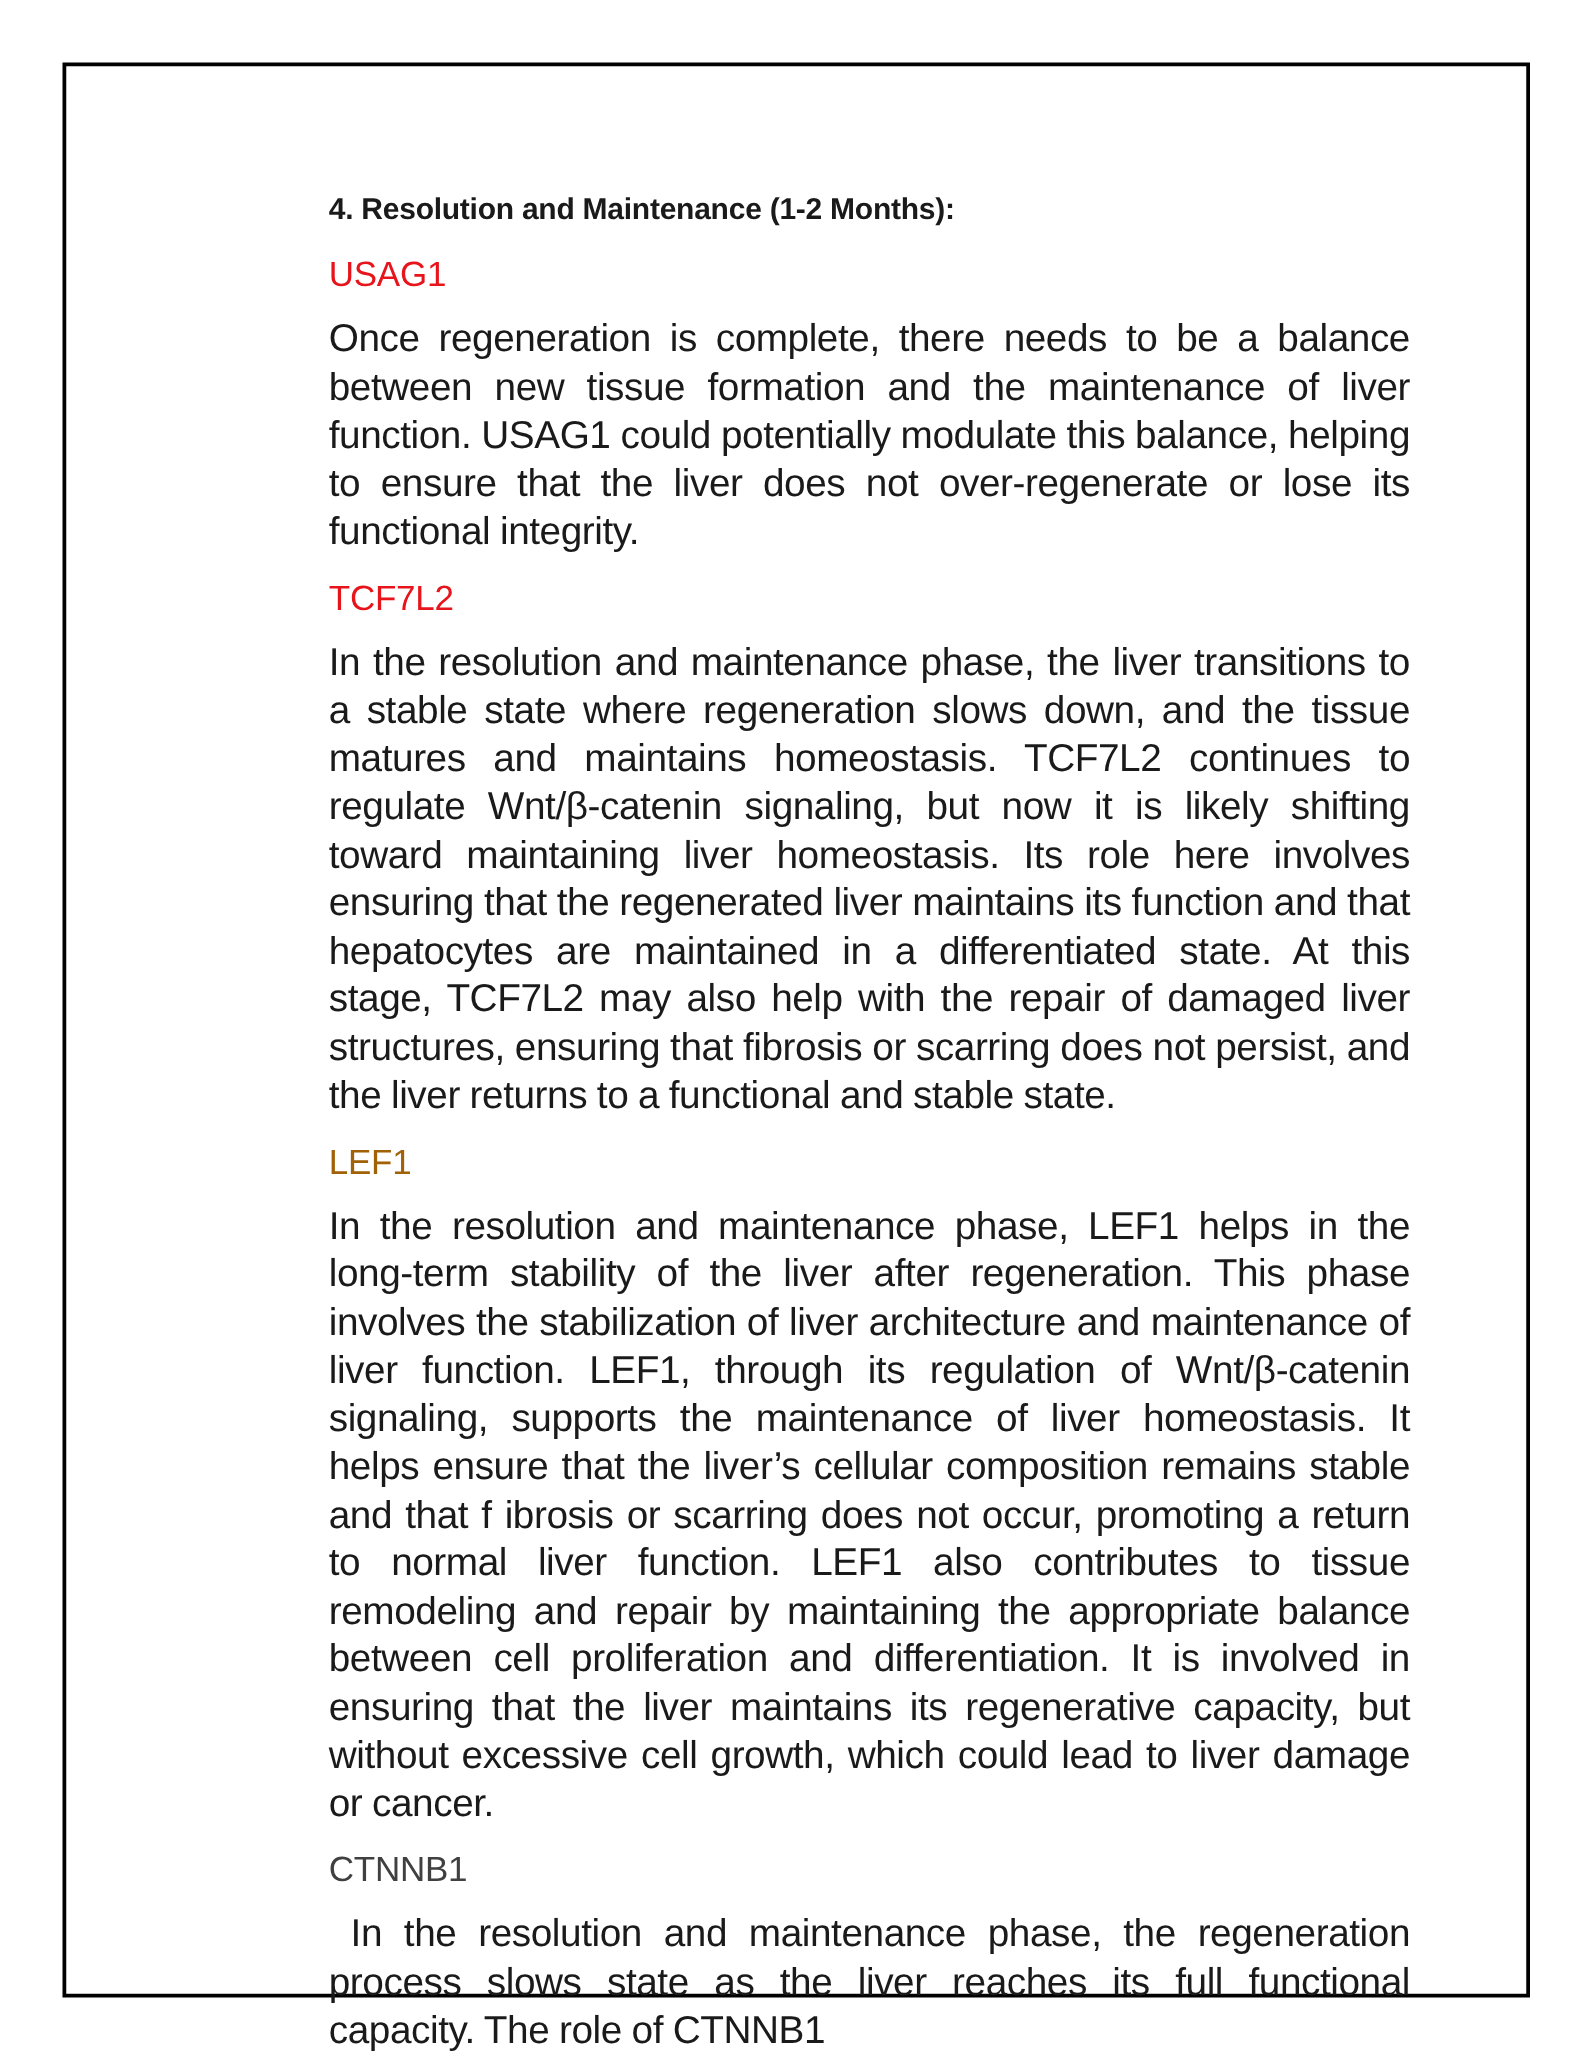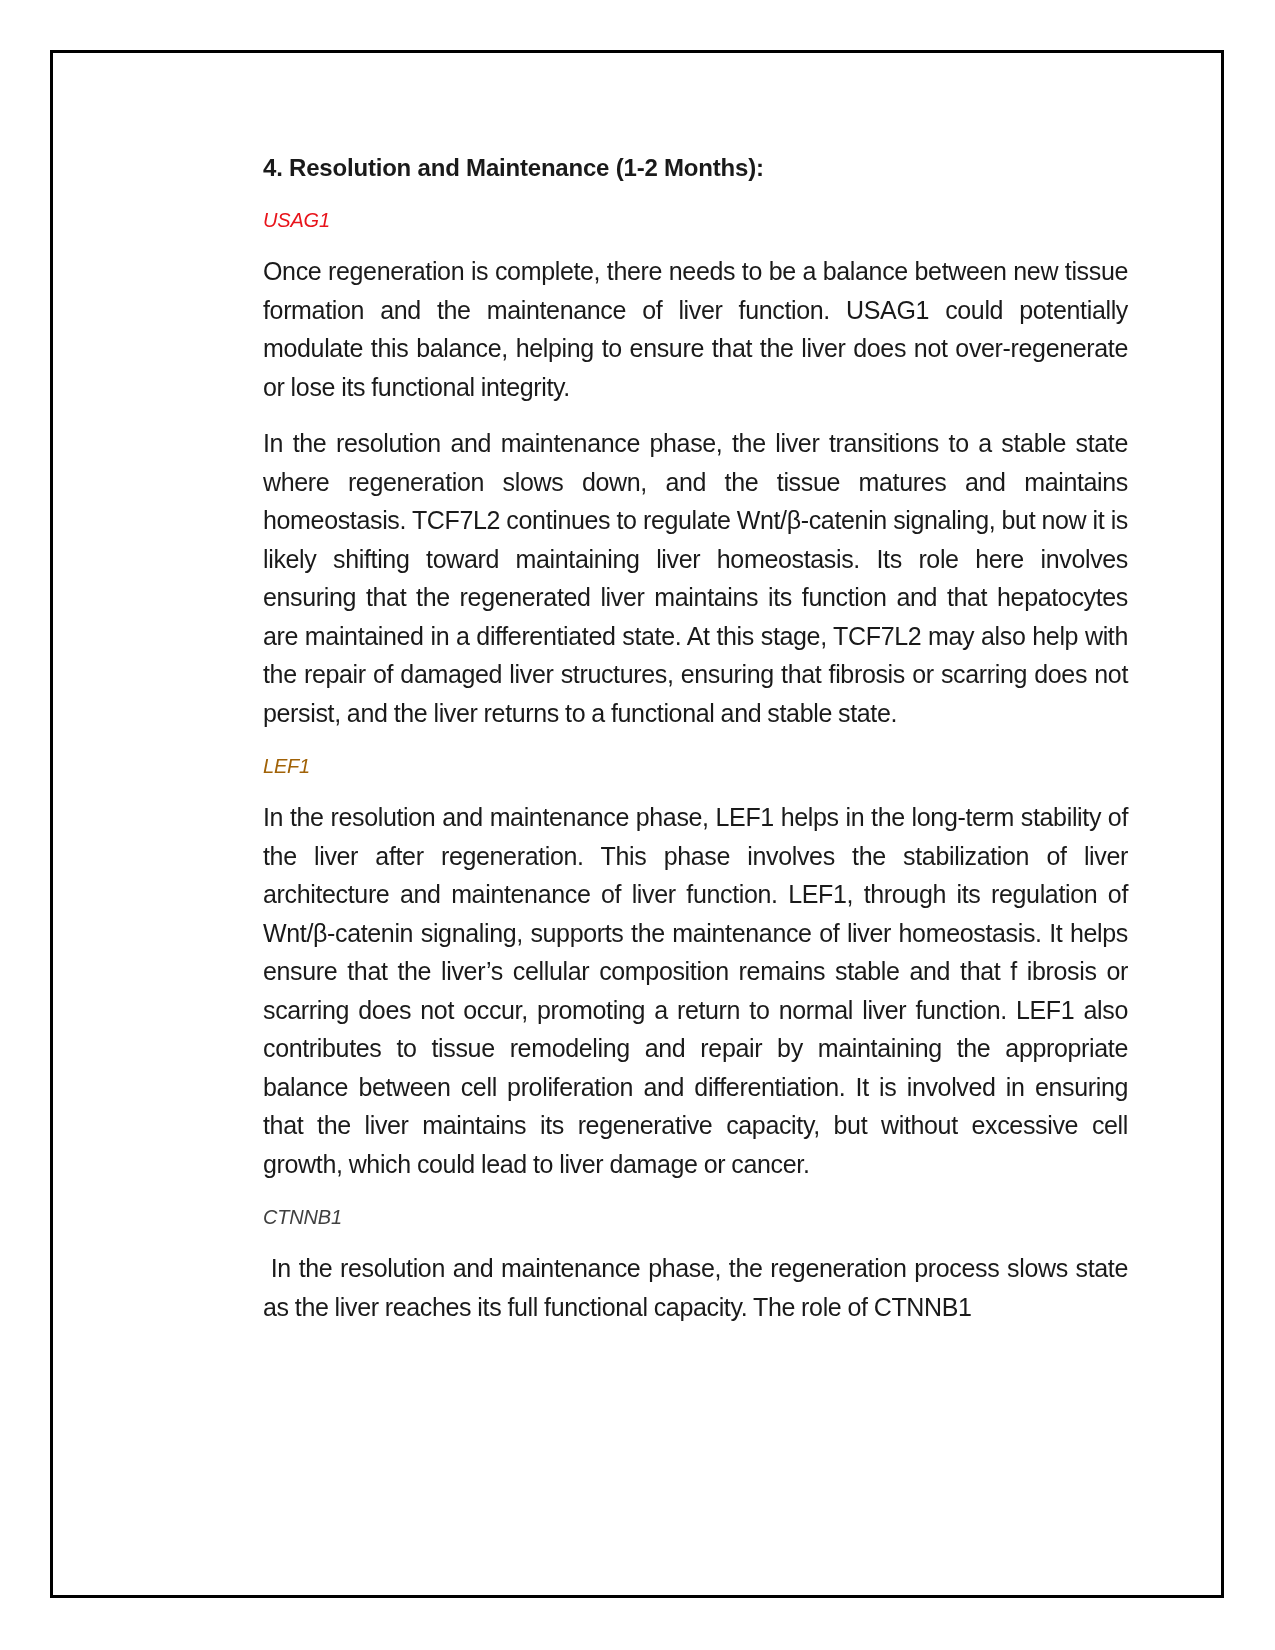--- a/index.html
+++ b/index.html
@@ -30,28 +30,27 @@
       font-family: "Liberation Sans", sans-serif;
       color: #1a1a1a;
     }
     .section-heading {
       font-size: 24px;
       margin: 0 0 20px 0;
       line-height: 32px;
       letter-spacing: -0.2px;
     }
     .gene-heading {
-      font-size: 20px;
+      font-size: 28px;
       line-height: 32px;
       margin: 0 0 16px 0;
       letter-spacing: -0.2px;
-      font-style: italic;
     }
     .paragraph {
-      font-size: 25px;
+      font-size: 31px;
       line-height: 38.5px;
       text-align: justify;
       margin: 0 0 18px 0;
       letter-spacing: -0.35px;
       word-spacing: -0.5px;
     }
     .paragraph.cut {
       margin-bottom: 0;
     }
   </style>
@@ -62,20 +61,21 @@
 
 <div class="content">
   <h2 class="section-heading" style="color: rgb(26, 26, 26);">4.  Resolution and Maintenance (1-2 Months):</h2>
 
   <div>
     <div class="gene-heading" style="color: rgb(232, 20, 27);">USAG1</div>
     <p class="paragraph" style="color: rgb(26, 26, 26);">Once regeneration is complete, there needs to be a balance between new tissue formation and the maintenance of liver function. USAG1 could potentially modulate this balance, helping to ensure that the liver does not over-regenerate or lose its functional integrity.</p>
   </div>
 
   <div>
+    <div class="gene-heading" style="color: rgb(232, 20, 27);">TCF7L2</div>
     <p class="paragraph" style="color: rgb(26, 26, 26);">In the resolution and maintenance phase, the liver transitions to a stable state where regeneration slows down, and the tissue matures and maintains homeostasis. TCF7L2 continues to regulate Wnt/β-catenin signaling, but now it is likely shifting toward maintaining liver homeostasis. Its role here involves ensuring that the regenerated liver maintains its function and that hepatocytes are maintained in a differentiated state. At this stage, TCF7L2 may also help with the repair of damaged liver structures, ensuring that fibrosis or scarring does not persist, and the liver returns to a functional and stable state.</p>
   </div>
 
   <div>
     <div class="gene-heading" style="color: #a16207;">LEF1</div>
     <p class="paragraph" style="color: rgb(26, 26, 26);">In the resolution and maintenance phase, LEF1 helps in the long-term stability of the liver after regeneration. This phase involves the stabilization of liver architecture and maintenance of liver function. LEF1, through its regulation of Wnt/β-catenin signaling, supports the maintenance of liver homeostasis. It helps ensure that the liver’s cellular composition remains stable and that f ibrosis or scarring does not occur, promoting a return to normal liver function. LEF1 also contributes to tissue remodeling and repair by maintaining the appropriate balance between cell proliferation and differentiation. It is involved in ensuring that the liver maintains its regenerative capacity, but without excessive cell growth, which could lead to liver damage or cancer.</p>
   </div>
 
   <div>
     <div class="gene-heading" style="color: #404040;">CTNNB1</div>

